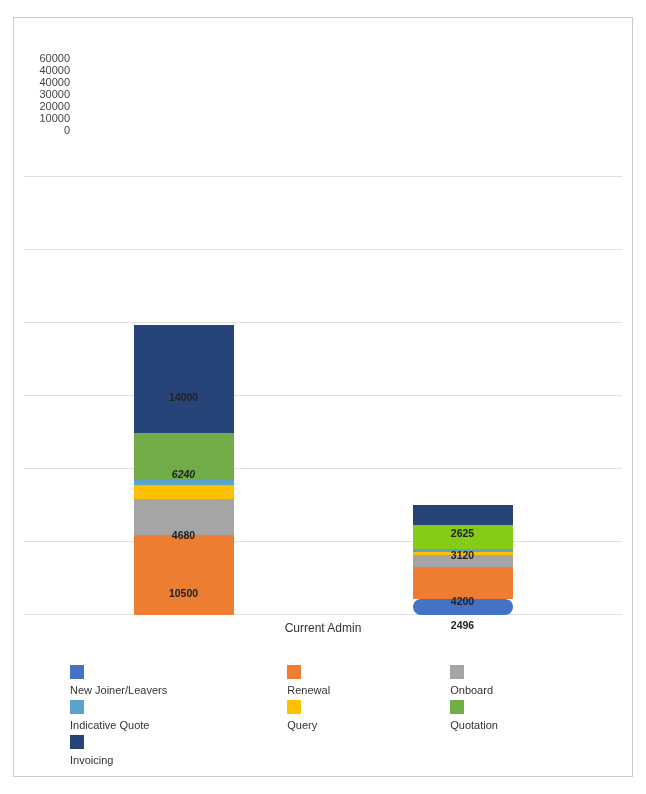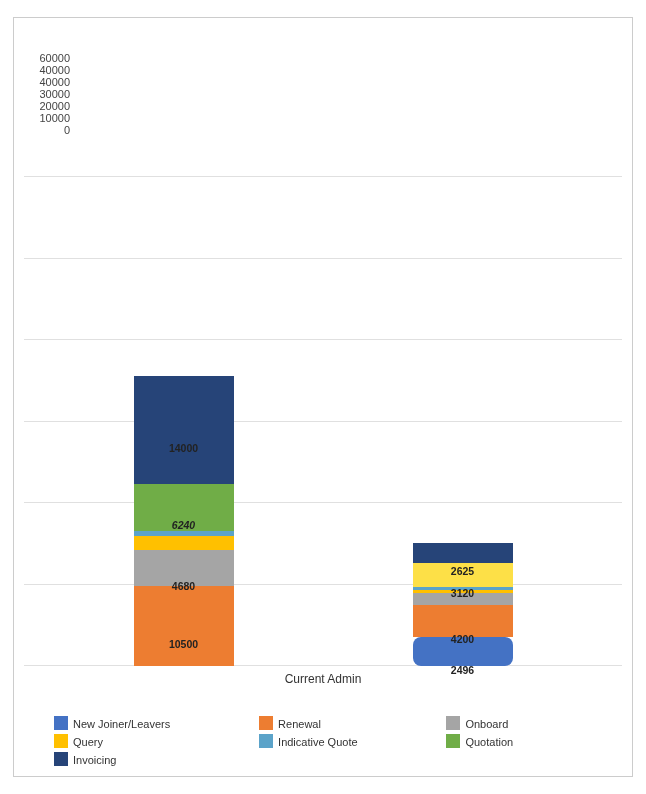--- a/index.html
+++ b/index.html
@@ -126,23 +126,24 @@
     .legend {
       width: 100%;
       display: grid;
       grid-template-columns: auto auto auto;
       gap: 4px 10px;
       padding: 10px 30px 0 30px;
       margin-top: 4px;
     }
     .legend-item {
       display: flex;
-      flex-direction: row;
-      align-items: flex-end;
+      flex-direction: column;
+      align-items: flex-start;
       gap: 5px;
+      margin-left: 16px;
     }
     .legend-swatch {
       width: 14px;
       height: 14px;
       flex-shrink: 0;
     }
     .legend-label {
       font-size: 11px;
       color: #333;
     }
@@ -187,30 +188,30 @@
                 <div class="bar-segment" style="height: 47.84px; background-color: rgb(112, 173, 71); width: 100px; font-style: italic;">
                   <span class="bar-label">6240</span>
                 </div>
                 <div class="bar-segment" style="height: 107.333px; background-color: rgb(38, 68, 120); width: 100px;">
                   <span class="bar-label">14000</span>
                 </div>
               </div>
             </div>
             <div class="bar-group">
               <div class="bar-stack">
-                <div class="bar-segment" style="height: 29px; background-color: rgb(68, 114, 196); width: 100px; border-radius: 8px;">
+                <div class="bar-segment" style="height: 16px; background-color: rgb(68, 114, 196); width: 100px; border-radius: 8px;">
                   <span class="bar-label">2496</span>
                 </div>
                 <div class="bar-segment" style="height: 32.2px; background-color: rgb(237, 125, 49); width: 100px;">
                   <span class="bar-label">4200</span>
                 </div>
                 <div class="bar-segment" style="height: 11.96px; background-color: rgb(165, 165, 165); width: 100px;"></div>
                 <div class="bar-segment" style="height: 3.06667px; background-color: rgb(255, 192, 0); width: 100px;"></div>
                 <div class="bar-segment" style="height: 3.06667px; background-color: rgb(91, 163, 201); width: 100px;"></div>
-                <div class="bar-segment" style="height: 23.92px; background-color: #fde047; width: 100px;">
+                <div class="bar-segment" style="height: 23.92px; background-color: #84cc16; width: 100px;">
                   <span class="bar-label">3120</span>
                 </div>
                 <div class="bar-segment" style="height: 20.125px; background-color: rgb(38, 68, 120); width: 100px;">
                   <span class="bar-label">2625</span>
                 </div>
               </div>
             </div>
           </div>
       </div>
       <div class="x-labels" id="x-labels">
@@ -225,26 +226,26 @@
       </div>
       <div class="legend-item">
         <div class="legend-swatch" style="background-color: rgb(237, 125, 49);"></div>
         <span class="legend-label">Renewal</span>
       </div>
       <div class="legend-item">
         <div class="legend-swatch" style="background-color: rgb(165, 165, 165);"></div>
         <span class="legend-label">Onboard</span>
       </div>
       <div class="legend-item">
+        <div class="legend-swatch" style="background-color: rgb(91, 163, 201);"></div>
+        <span class="legend-label">Indicative Quote</span>
+      </div>
+      <div class="legend-item">
         <div class="legend-swatch" style="background-color: rgb(255, 192, 0);"></div>
         <span class="legend-label">Query</span>
-      </div>
-      <div class="legend-item">
-        <div class="legend-swatch" style="background-color: rgb(91, 163, 201);"></div>
-        <span class="legend-label">Indicative Quote</span>
       </div>
       <div class="legend-item">
         <div class="legend-swatch" style="background-color: rgb(112, 173, 71);"></div>
         <span class="legend-label">Quotation</span>
       </div>
       <div class="legend-item">
         <div class="legend-swatch" style="background-color: rgb(38, 68, 120);"></div>
         <span class="legend-label">Invoicing</span>
       </div>
     </div>

